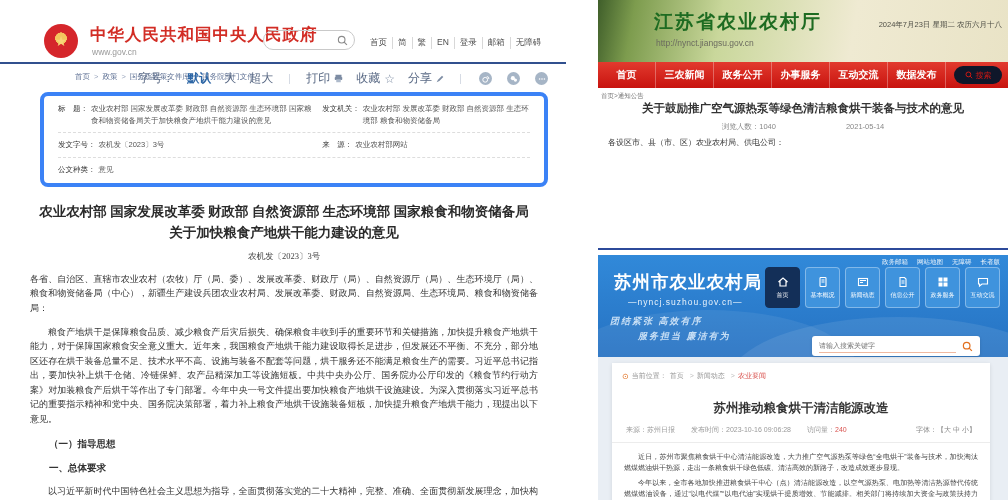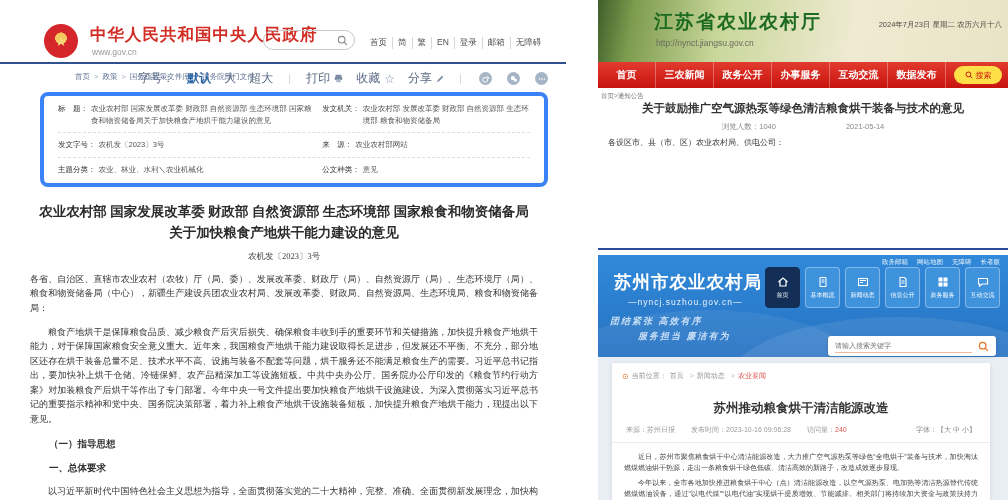--- a/index.html
+++ b/index.html
@@ -47,21 +47,21 @@
 
   
   .js { position: absolute; left: 598px; top: 0; width: 410px; height: 250px; background: #fff; border-bottom: 2px solid #2c4a9a; }
   .js-banner { position: absolute; top: 0; left: 0; right: 0; height: 62px;
     background: linear-gradient(100deg, #3f5e2a 0%, #7d9c4e 9%, #c9d79b 30%, #efead2 62%, #e9e3c6 100%); }
   .js-title { position: absolute; left: 56px; top: 9px; font-size: 19px; font-weight: bold; color: #1d6b21; letter-spacing: 2px; font-family: "Liberation Serif", serif; }
   .js-url { position: absolute; left: 58px; top: 38px; font-size: 8.5px; color: #6b6b5f; }
   .js-date { position: absolute; right: 6px; top: 20px; font-size: 7.5px; color: #4f4f46; }
   .js-nav { position: absolute; top: 62px; left: 0; right: 0; height: 26px; background: linear-gradient(180deg, #e23a2e, #c8130f); display: flex; align-items: center; }
   .js-nav .it { width: 58px; text-align: center; color: #fff; font-weight: bold; font-size: 10px; border-right: 1px solid rgba(255,255,255,.3); cursor: pointer; line-height: 26px; }
-  .js-search { position: absolute; right: 6px; top: 66px; width: 48px; height: 18px; background: #fde047; border-radius: 9px; color: #d01712; font-size: 8px; display: flex; align-items: center; justify-content: center; gap: 3px; cursor: pointer; }
+  .js-search { position: absolute; right: 6px; top: 66px; width: 48px; height: 18px; background: #0f172a; border-radius: 9px; color: #d01712; font-size: 8px; display: flex; align-items: center; justify-content: center; gap: 3px; cursor: pointer; }
   .js-crumb { position: absolute; top: 92px; left: 3px; font-size: 6.5px; color: #777; }
   .js-doc { position: absolute; top: 101px; left: 10px; right: 10px; }
   .js-doc-title { text-align: center; font-weight: bold; font-size: 11.5px; color: #333; }
   .js-meta { display: flex; justify-content: center; gap: 70px; font-size: 7.5px; color: #888; margin-top: 6px; }
   .js-body p { font-size: 8px; line-height: 1.7; color: #333; text-align: justify; margin-top: 4px; font-family: "Liberation Serif", serif; }
   .js-body p.ind { text-indent: 2em; }
 
   
   .sz { position: absolute; left: 598px; top: 255px; width: 410px; height: 245px; background: #e9eef4; overflow: hidden; }
   .sz-header { position: absolute; top: 0; left: 0; right: 0; height: 102px; background: linear-gradient(180deg, #3189d9 0%, #2672c2 100%); overflow: hidden; }
@@ -71,21 +71,21 @@
   .sz-toplinks span { cursor: pointer; }
   .sz-title { position: absolute; left: 16px; top: 15px; color: #fff; font-weight: bold; font-size: 17.5px; letter-spacing: 1px; z-index: 2; }
   .sz-url { position: absolute; left: 30px; top: 42px; color: #e8f2fb; font-size: 8.5px; letter-spacing: 1px; z-index: 2; }
   .sz-nav { position: absolute; left: 167px; top: 12px; display: flex; gap: 5px; z-index: 2; }
   .sz-tile { width: 35px; height: 41px; border-radius: 4px; background: #3f93dd; border: 1px solid rgba(255,255,255,.35); display: flex; flex-direction: column; align-items: center; justify-content: center; gap: 3px; color: #fff; cursor: pointer; }
   .sz-tile.active { background: #132f58; border-color: #132f58; }
   .sz-tile .lbl { font-size: 6px; white-space: nowrap; }
   .sz-slogan { position: absolute; font-style: italic; font-size: 9px; font-weight: bold; color: rgba(215,233,250,.9); letter-spacing: 2px; z-index: 2; }
   .sz-slogan.l1 { left: 12px; top: 60px; }
   .sz-slogan.l2 { left: 40px; top: 75px; }
-  .sz-search { position: absolute; right: 12px; top: 81px; width: 168px; height: 20px; background: #fff; border-radius: 3px; display: flex; align-items: center; padding: 0 7px; z-index: 3; box-shadow: 0 1px 3px rgba(0,0,0,.15); }
+  .sz-search { position: absolute; right: 28px; top: 81px; width: 168px; height: 20px; background: #fff; border-radius: 3px; display: flex; align-items: center; padding: 0 7px; z-index: 3; box-shadow: 0 1px 3px rgba(0,0,0,.15); }
   .sz-search input { border: none; outline: none; flex: 1; min-width: 0; font-size: 7px; color: #666; border-bottom: 1px solid #f0b9a0; height: 13px; background: transparent; }
   .sz-search .mag { margin-left: 6px; display: flex; }
   .sz-card { position: absolute; left: 14px; top: 108px; width: 378px; background: #fff; box-shadow: 0 1px 4px rgba(0,0,0,.10); padding-bottom: 6px; }
   .sz-crumb { padding: 8px 10px 0; font-size: 7px; color: #999; display: flex; align-items: center; gap: 3px; }
   .sz-crumb .loc { color: #e2701f; font-size: 8px; }
   .sz-crumb span.step { cursor: pointer; }
   .sz-crumb span.step + span.step::before { content: ">"; color: #bbb; margin: 0 3px; }
   .sz-crumb .cur { color: #d9534f; }
   .sz-doc-title { text-align: center; font-size: 12.5px; font-weight: bold; color: #333; margin-top: 19px; }
   .sz-meta { display: flex; gap: 16px; align-items: center; font-size: 7px; color: #999; margin-top: 8px; padding: 0 14px 7px; border-bottom: 1px solid #ececec; }
@@ -194,24 +194,20 @@
         <div class="cell cl">
             <span class="lbl">发文字号：</span>
             <span>农机发〔2023〕3号</span>
           </div>
         <div class="cell cr">
             <span class="lbl">来　源：</span>
             <span>农业农村部网站</span>
           </div>
       </div>
       <div class="row">
-        <div class="cell cl">
-            <span class="lbl">主题分类：</span>
-            <span>农业、林业、水利＼农业机械化</span>
-          </div>
         <div class="cell cr">
             <span class="lbl">公文种类：</span>
             <span>意见</span>
           </div>
       </div>
     </div>
 
     <div class="gov-doc">
       <div class="doc-title">
         <div>农业农村部 国家发展改革委 财政部 自然资源部 生态环境部 国家粮食和物资储备局</div>

